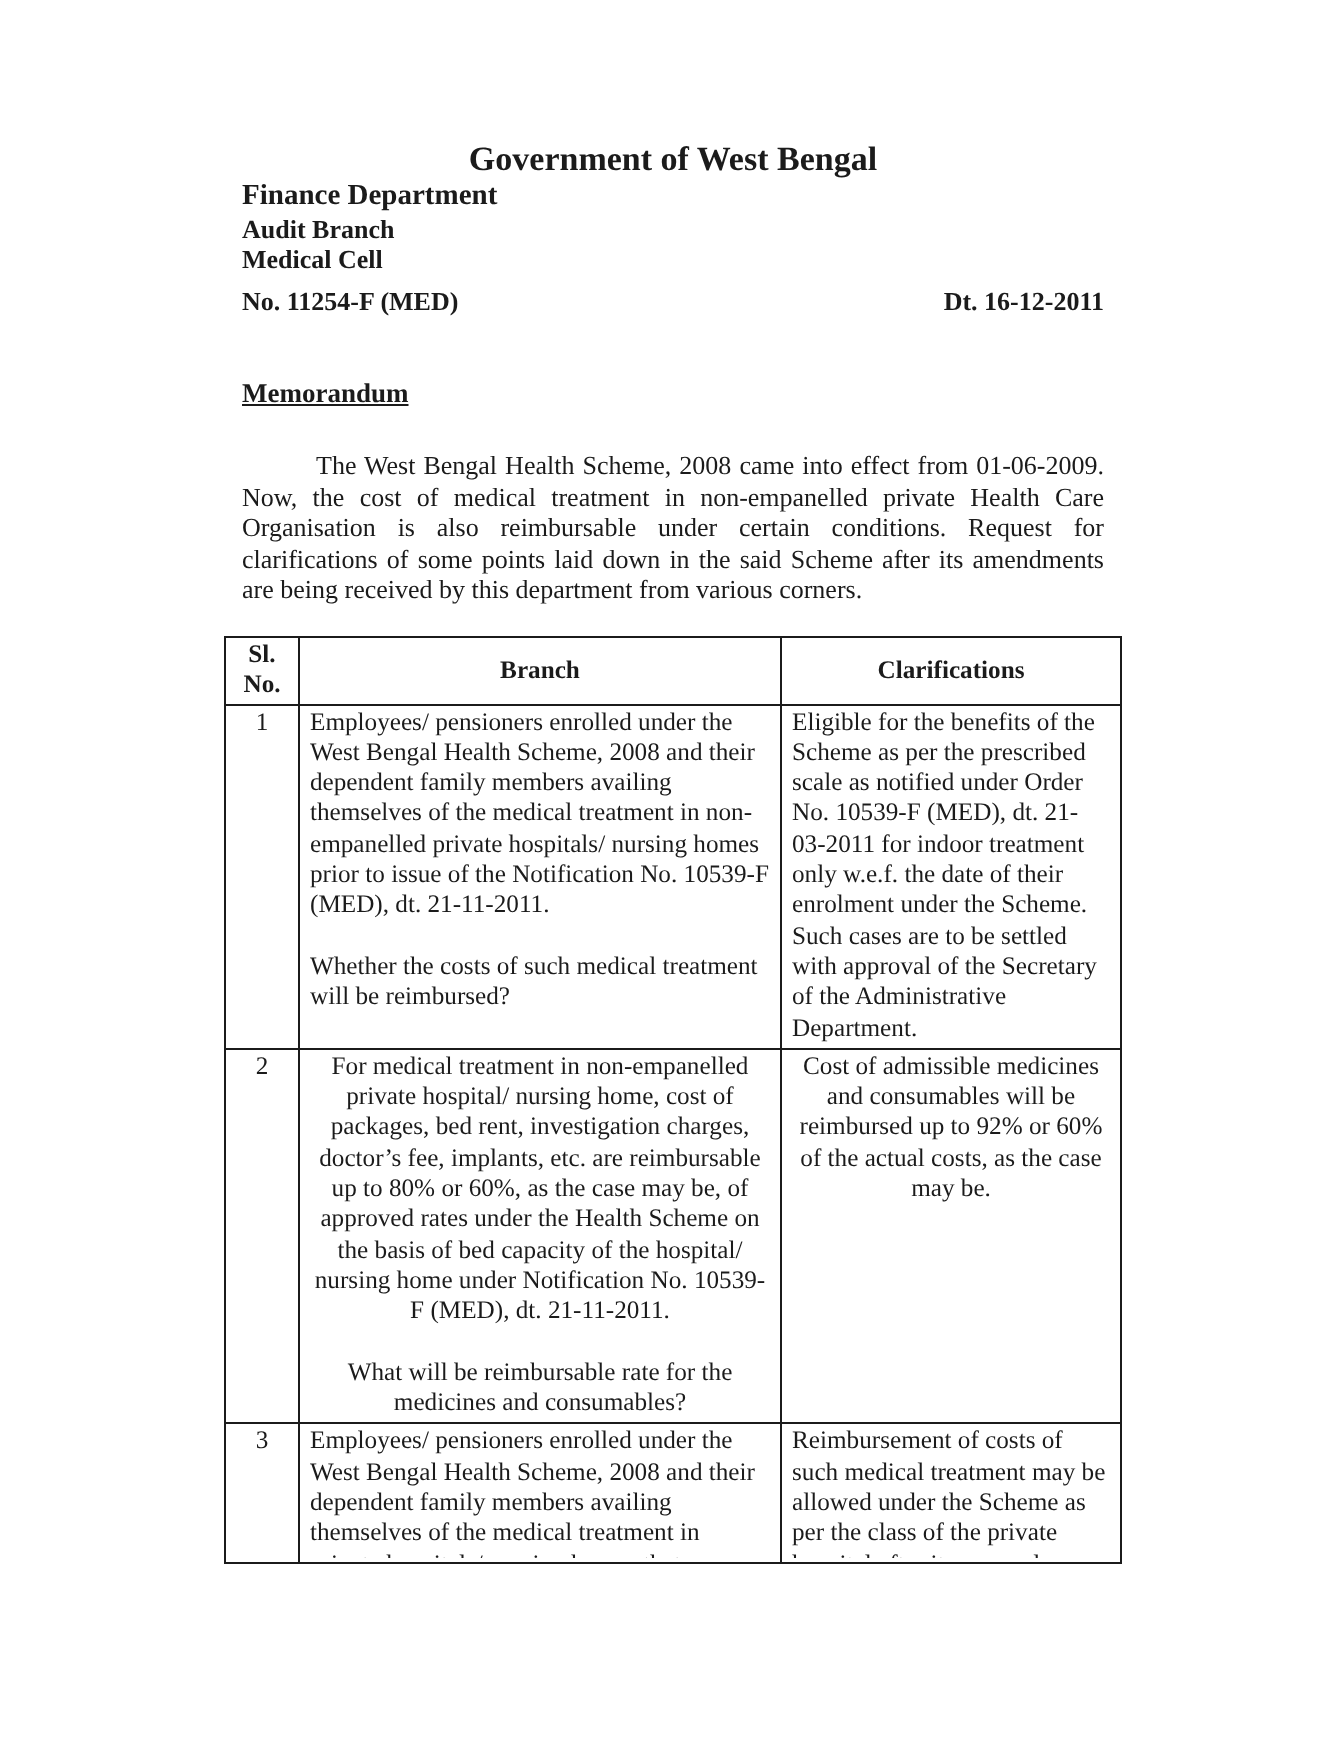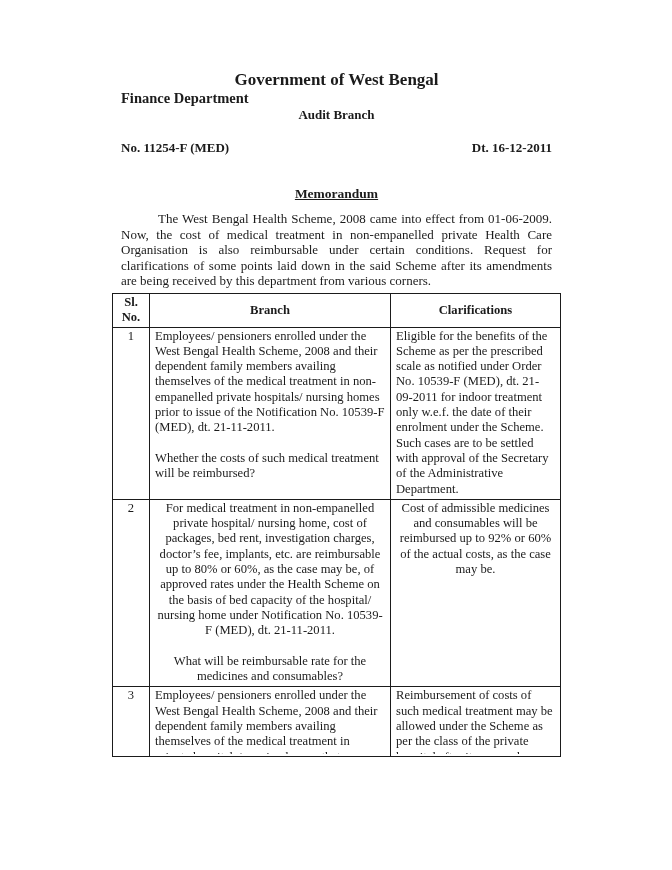--- a/index.html
+++ b/index.html
@@ -26,59 +26,57 @@
     font-weight: bold;
     font-size: 17px;
     line-height: 20px;
   }
   .doc-sub1 {
     font-weight: bold;
     font-size: 14.5px;
     line-height: 17px;
   }
   .doc-sub2 {
-    text-align: center;
     font-weight: bold;
     font-size: 13px;
     line-height: 15px;
   }
   .ref-row {
     display: flex;
     justify-content: space-between;
     font-weight: bold;
     font-size: 13px;
     line-height: 15px;
-    margin-top: 18px;
+    margin-top: 6px;
   }
   .memo-heading {
-    text-align: center;
     font-weight: bold;
     font-size: 13.5px;
     line-height: 16px;
     margin-top: 31px;
   }
   .memo-heading .u {
     text-decoration: underline;
   }
   .body-para {
     margin: 0;
     text-align: justify;
     text-indent: 37px;
     font-size: 13px;
     line-height: 15.6px;
   }
   .body-para.first {
-    margin-top: 9px;
+    margin-top: 20px;
   }
   table.clarif-table {
     border-collapse: collapse;
     table-layout: fixed;
     width: 448px;
     margin-left: -9px;
-    margin-top: 4px;
+    margin-top: 15px;
   }
   .clarif-table col.c-sl    { width: 37px; }
   .clarif-table col.c-issue { width: 241px; }
   .clarif-table col.c-clar  { width: 170px; }
   .clarif-table th,
   .clarif-table td {
     border: 1px solid #1b1b1b;
     font-size: 12.6px;
     line-height: 15.3px;
     vertical-align: top;
@@ -112,20 +110,21 @@
 </style>
 </head>
 <body>
 
 <div class="page">
 
   <header>
     <div class="doc-title">Government of West Bengal</div>
     <div class="doc-sub1">Finance Department</div>
     <div class="doc-sub2">Audit Branch</div>
+    <div class="doc-sub2">Medical Cell</div>
   </header>
 
   <div class="ref-row">
     <span>No. 11254-F (MED)</span>
     <span>Dt. 16-12-2011</span>
   </div>
 
   <div class="memo-heading">
     <span class="u">Memorandum</span>
   </div>
@@ -150,21 +149,21 @@
       <tr class="row1">
         <td class="sl">
             <div class="celltext">1</div>
           </td>
         <td>
             <div class="celltext">Employees/ pensioners enrolled under the West Bengal Health Scheme, 2008 and their dependent family members availing themselves of the medical treatment in non-empanelled private hospitals/ nursing homes prior to issue of the Notification No. 10539-F (MED), dt. 21-11-2011.
 
 Whether the costs of such medical treatment will be reimbursed?</div>
           </td>
         <td>
-            <div class="celltext">Eligible for the benefits of the Scheme as per the prescribed scale as notified under Order No. 10539-F (MED), dt. 21-09-2011 for indoor treatment only w.e.f. the date of their enrolment under the Scheme. Such cases are to be settled with approval of the Secretary of the Administrative Department.</div>
+            <div class="celltext">Eligible for the benefits of the Scheme as per the prescribed scale as notified under Order No. 10539-F (MED), dt. 21-03-2011 for indoor treatment only w.e.f. the date of their enrolment under the Scheme. Such cases are to be settled with approval of the Secretary of the Administrative Department.</div>
           </td>
       </tr>
       <tr class="row2">
         <td class="sl">
             <div class="celltext">2</div>
           </td>
         <td>
             <div class="celltext">For medical treatment in non-empanelled private hospital/ nursing home, cost of packages, bed rent, investigation charges, doctor’s fee, implants, etc. are reimbursable up to 80% or 60%, as the case may be, of approved rates under the Health Scheme on the basis of bed capacity of the hospital/ nursing home under Notification No. 10539-F (MED), dt. 21-11-2011.
 
 What will be reimbursable rate for the medicines and consumables?</div>

